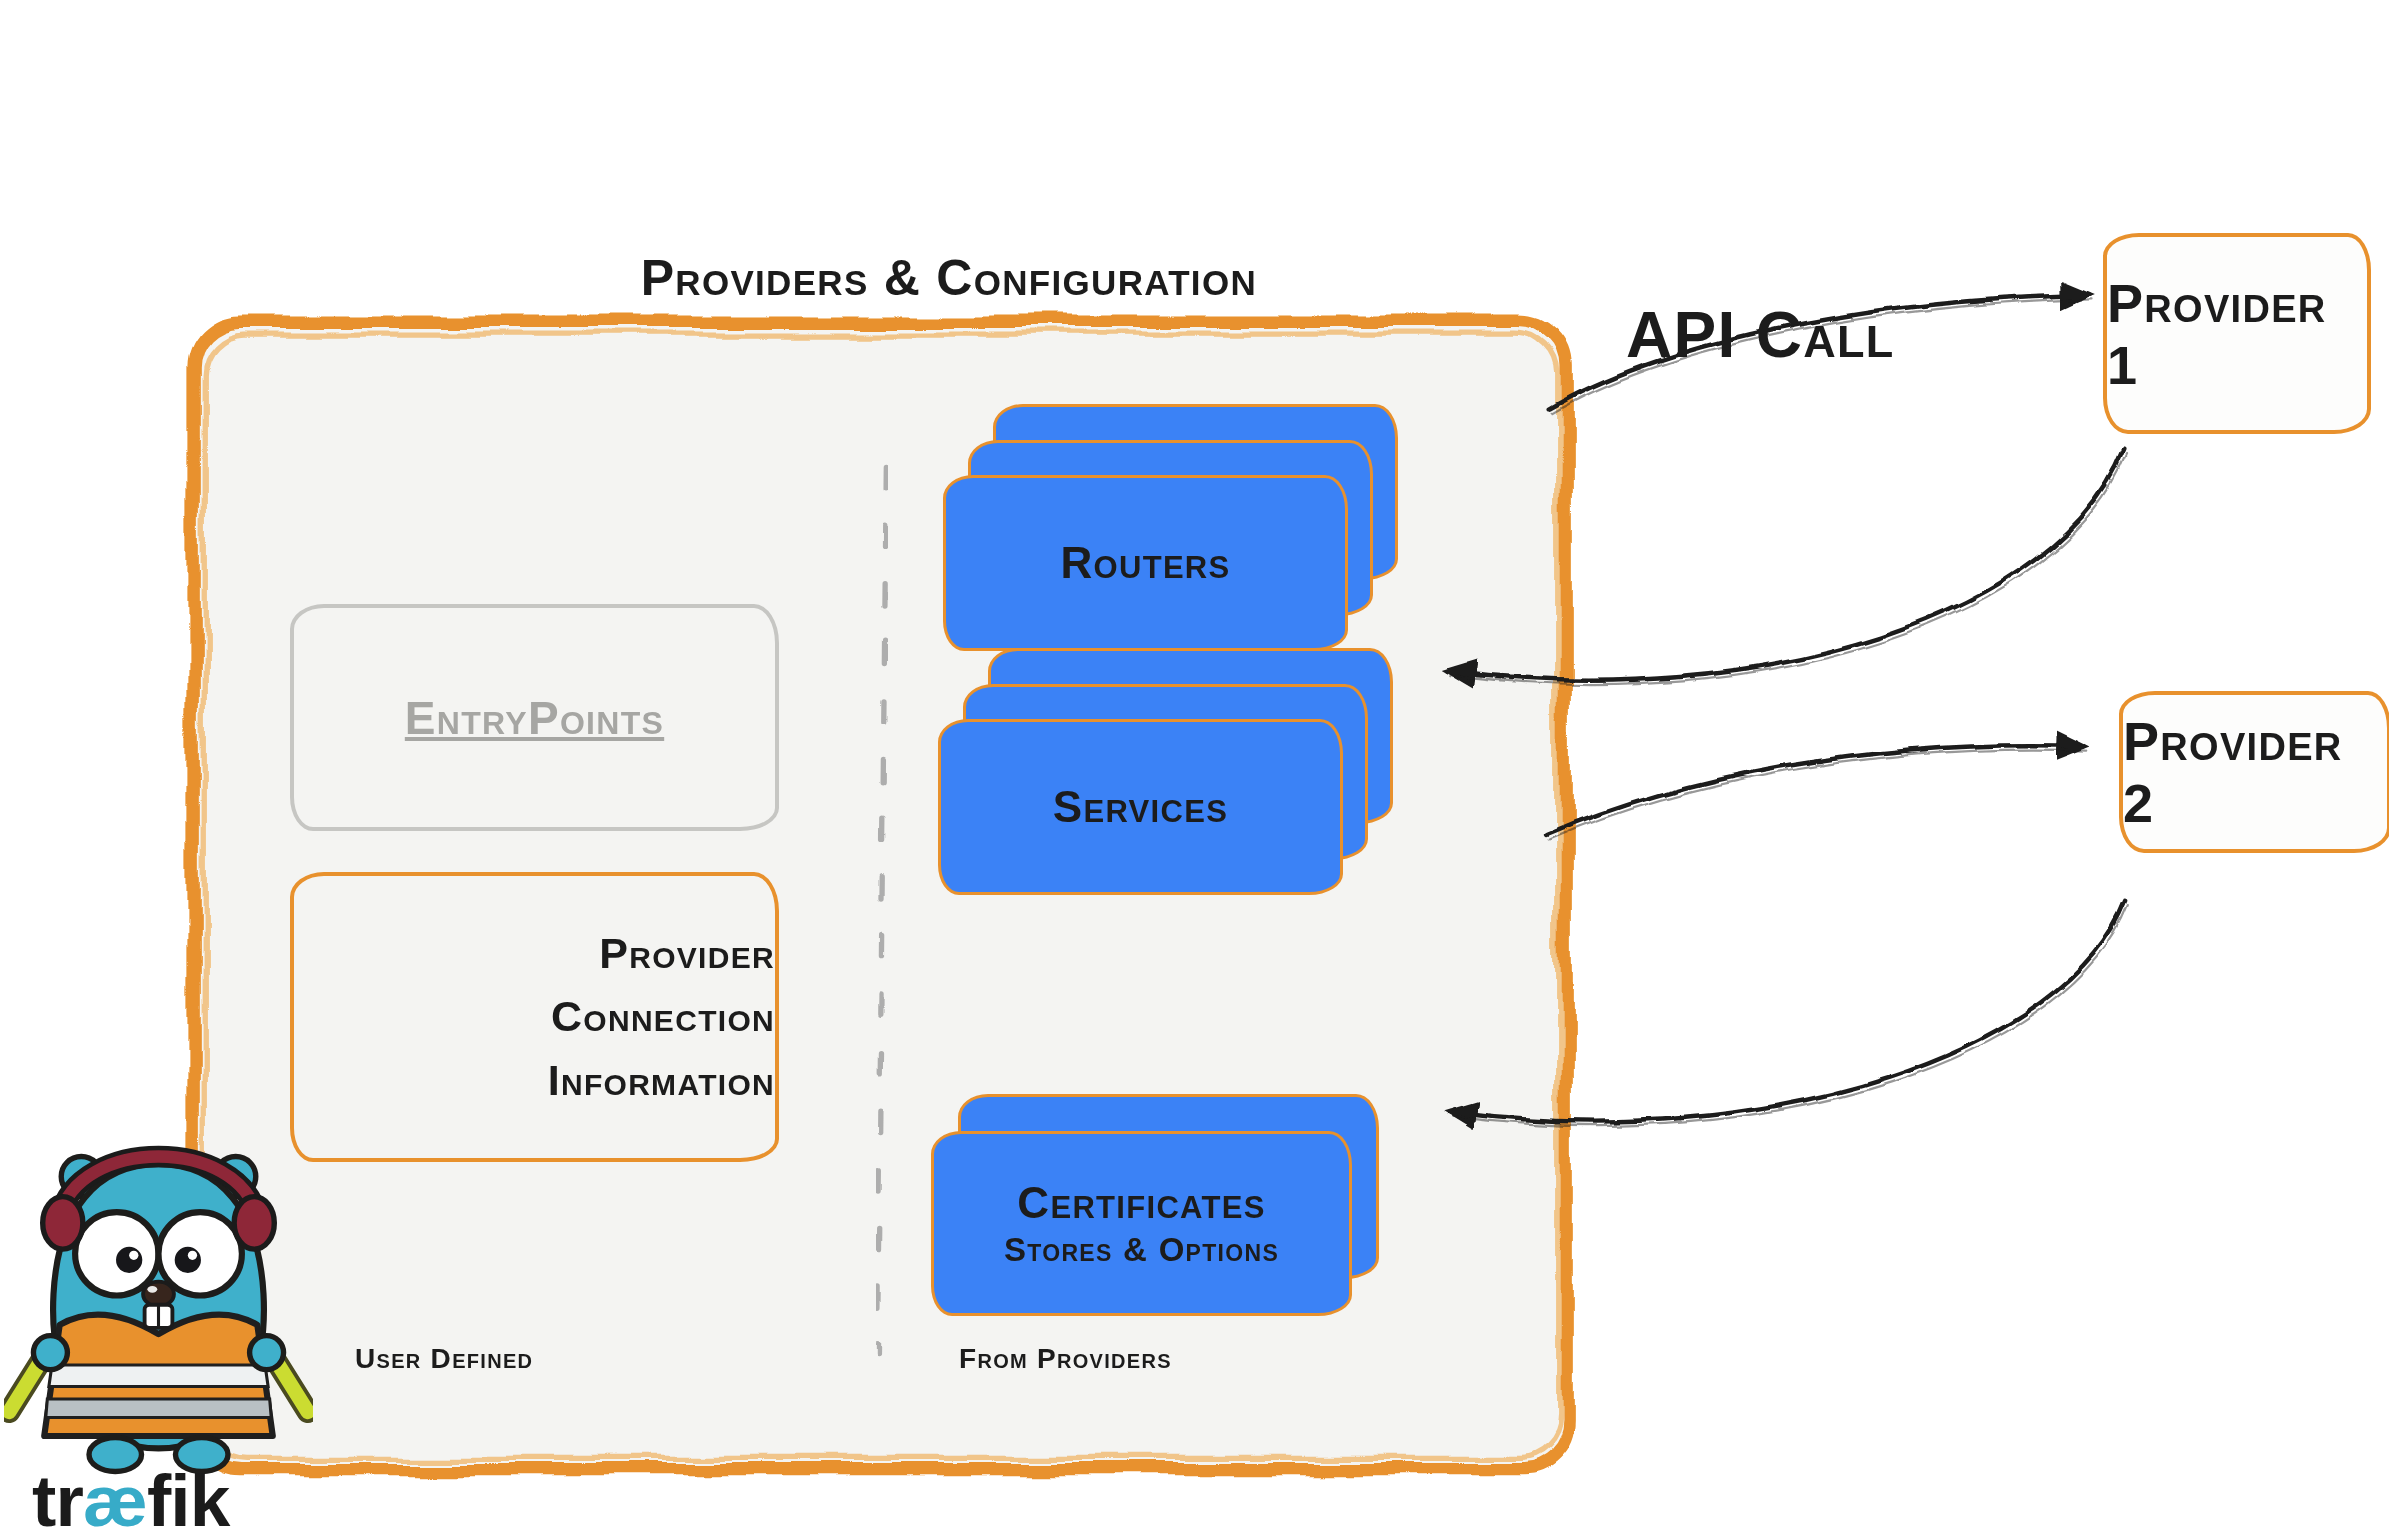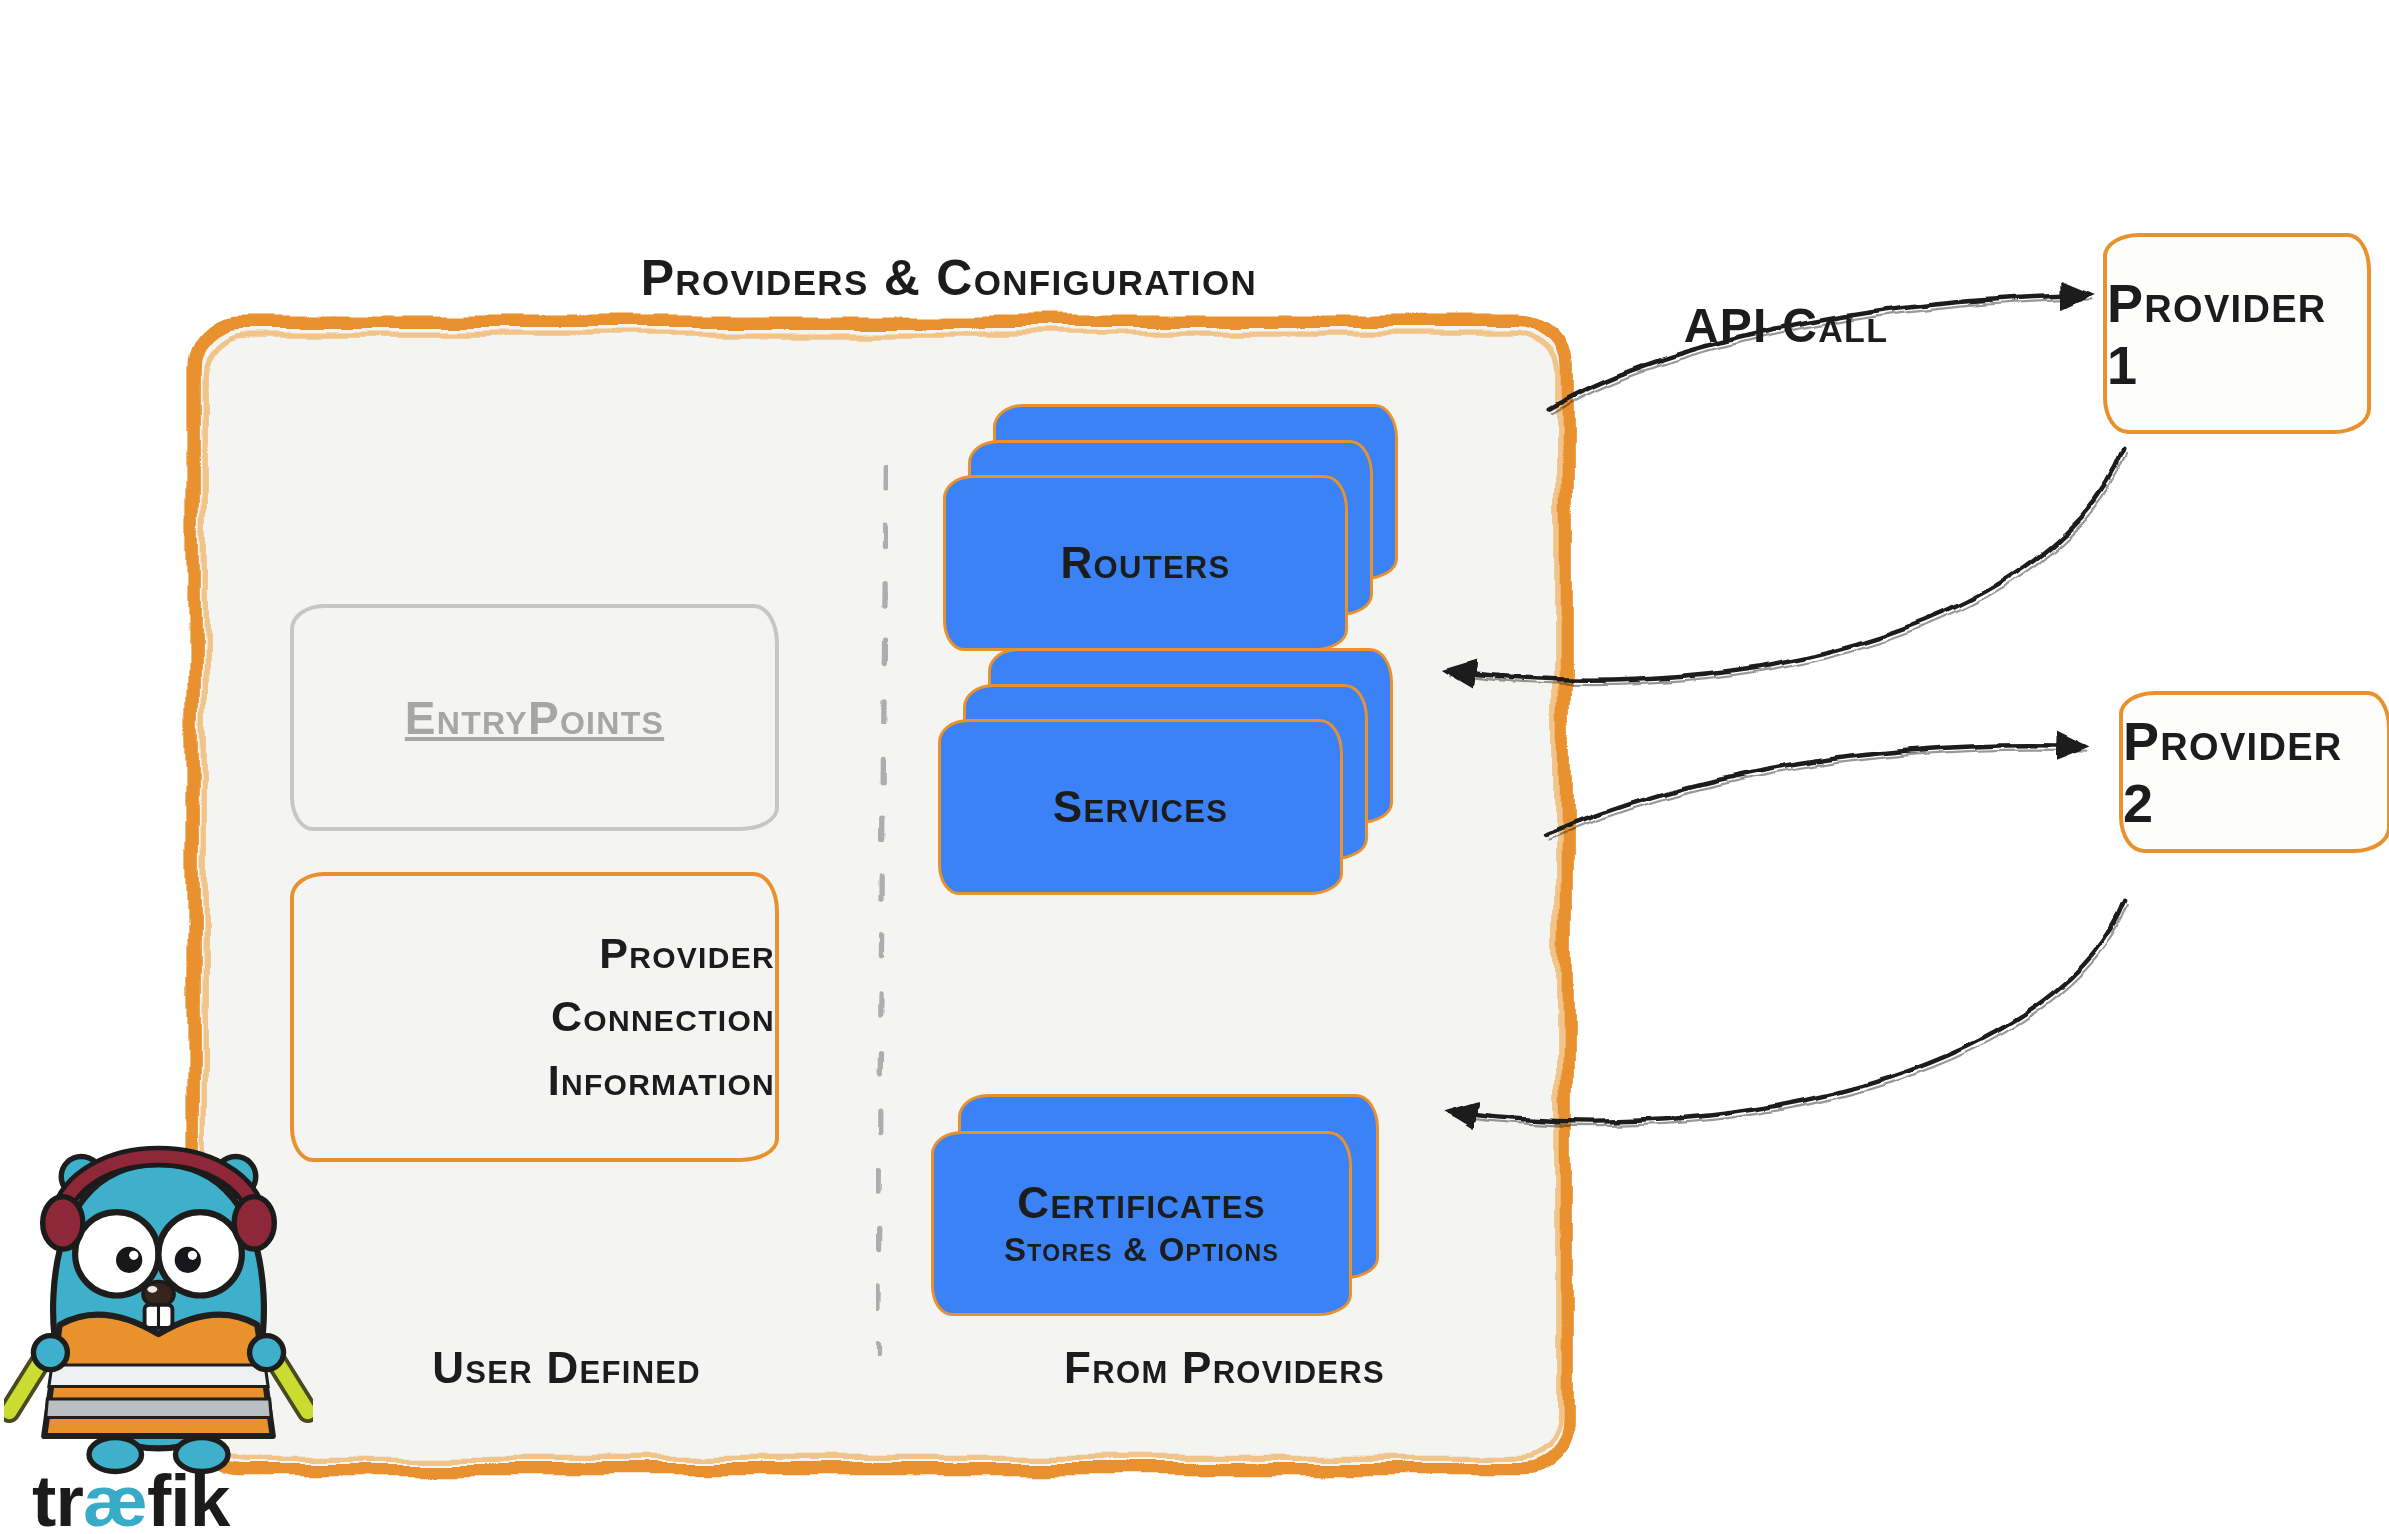--- a/index.html
+++ b/index.html
@@ -5,37 +5,37 @@
   * { box-sizing: border-box; margin: 0; padding: 0; }
   html, body { width: 2389px; height: 1535px; background: #ffffff; }
   body { font-family: "Liberation Sans", sans-serif; }
   .stage { position: relative; width: 2389px; height: 1535px; overflow: hidden; background:#fff; }
   .layer { position: absolute; left: 0; top: 0; width: 2389px; height: 1535px; }
 
   .label { font-variant: small-caps; letter-spacing: 1.3px; color: #1C1C1C; font-weight: 600; }
 
   .title { position: absolute; left: 635px; top: 249px; width: 622px; text-align: right;
            font-size: 50px; }
-  .api-call { position: absolute; left: 1626px; top: 298px; width: 320px; text-align: center;
-              font-size: 48px; }
+  .api-call { position: absolute; left: 1626px; top: 298px; width: 320px; 
+              font-size: 64px; }
 
   .box { position: absolute; border: 4.4px solid #E8912D; display: flex; flex-direction: column;
          align-items: center; justify-content: center;
          border-radius: 34px 25px 39px 23px / 25px 39px 23px 34px; }
   .box.gray { border-color: #C6C6C3; }
   .box.gray .label { color: #A6A6A3; text-decoration: underline; }
 
   .entrypoints { left: 290px; top: 604px; width: 489px; height: 227px; background: transparent; }
   .entrypoints .label { font-size: 46px; }
 
   .pci { left: 290px; top: 872px; width: 489px; height: 290px; align-items: flex-end;
          background: transparent; }
   .pci .label { font-size: 43px; line-height: 1.48; }
 
-  .col-label { position: absolute; text-align: right; font-size: 44px; }
+  .col-label { position: absolute; text-align: left; font-size: 28px; }
   .user-defined { left: 355px; top: 1343px; width: 346px; }
   .from-providers { left: 959px; top: 1343px; width: 426px; }
 
   .stack { position: absolute; }
   .card { position: absolute; border: 3.6px solid #E8912D; background: #3b82f6;
           border-radius: 30px 23px 34px 21px / 23px 34px 21px 30px; text-align: right; }
   .card.front { display: flex; flex-direction: column; align-items: center; justify-content: center; }
   .card .label { font-size: 44px; }
   .card .sublabel { font-size: 33px; margin-top: 3.6px; }
 

